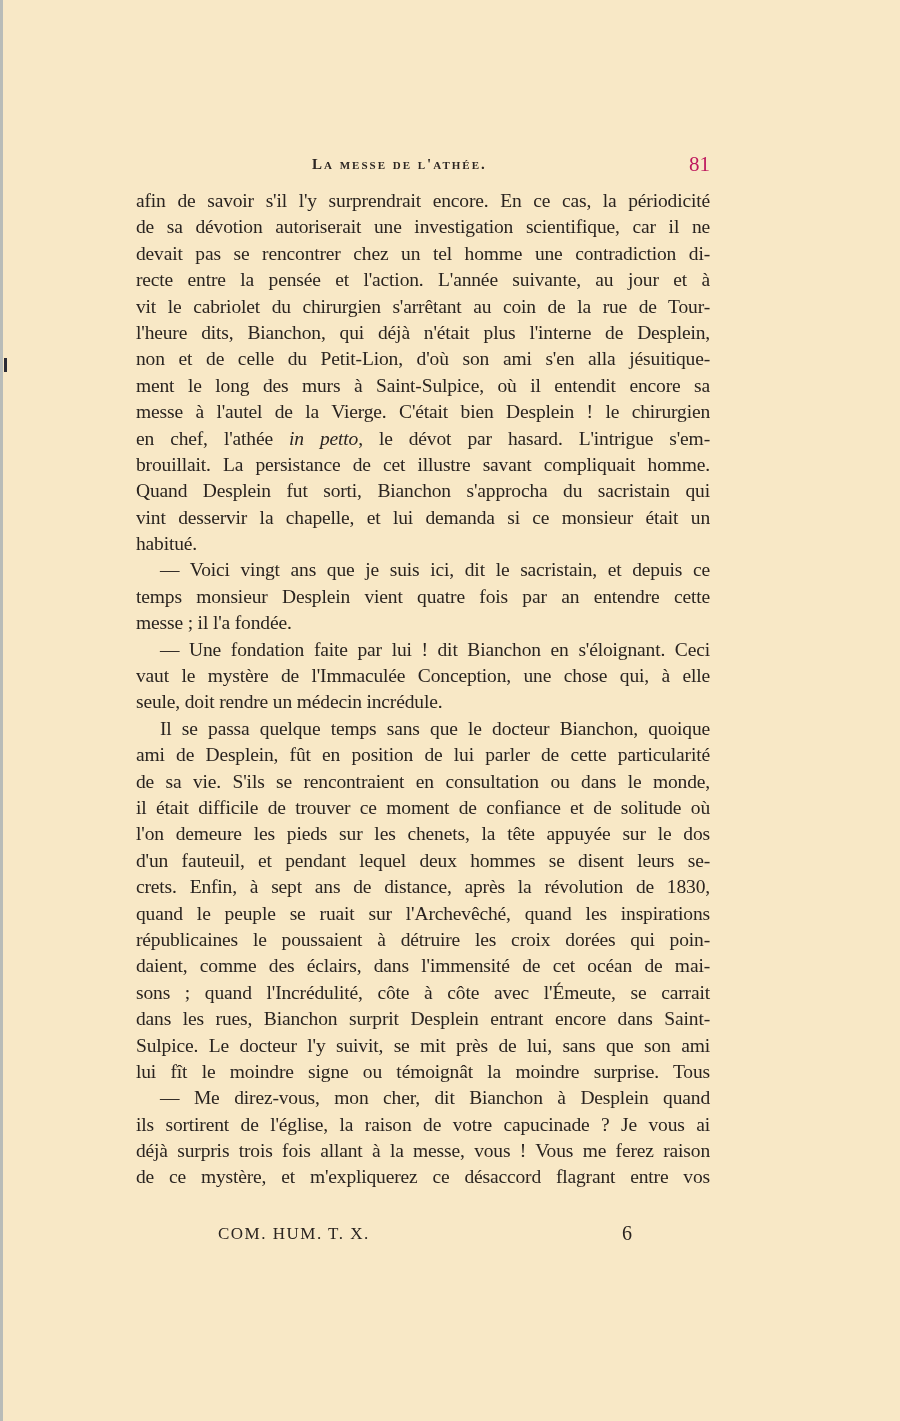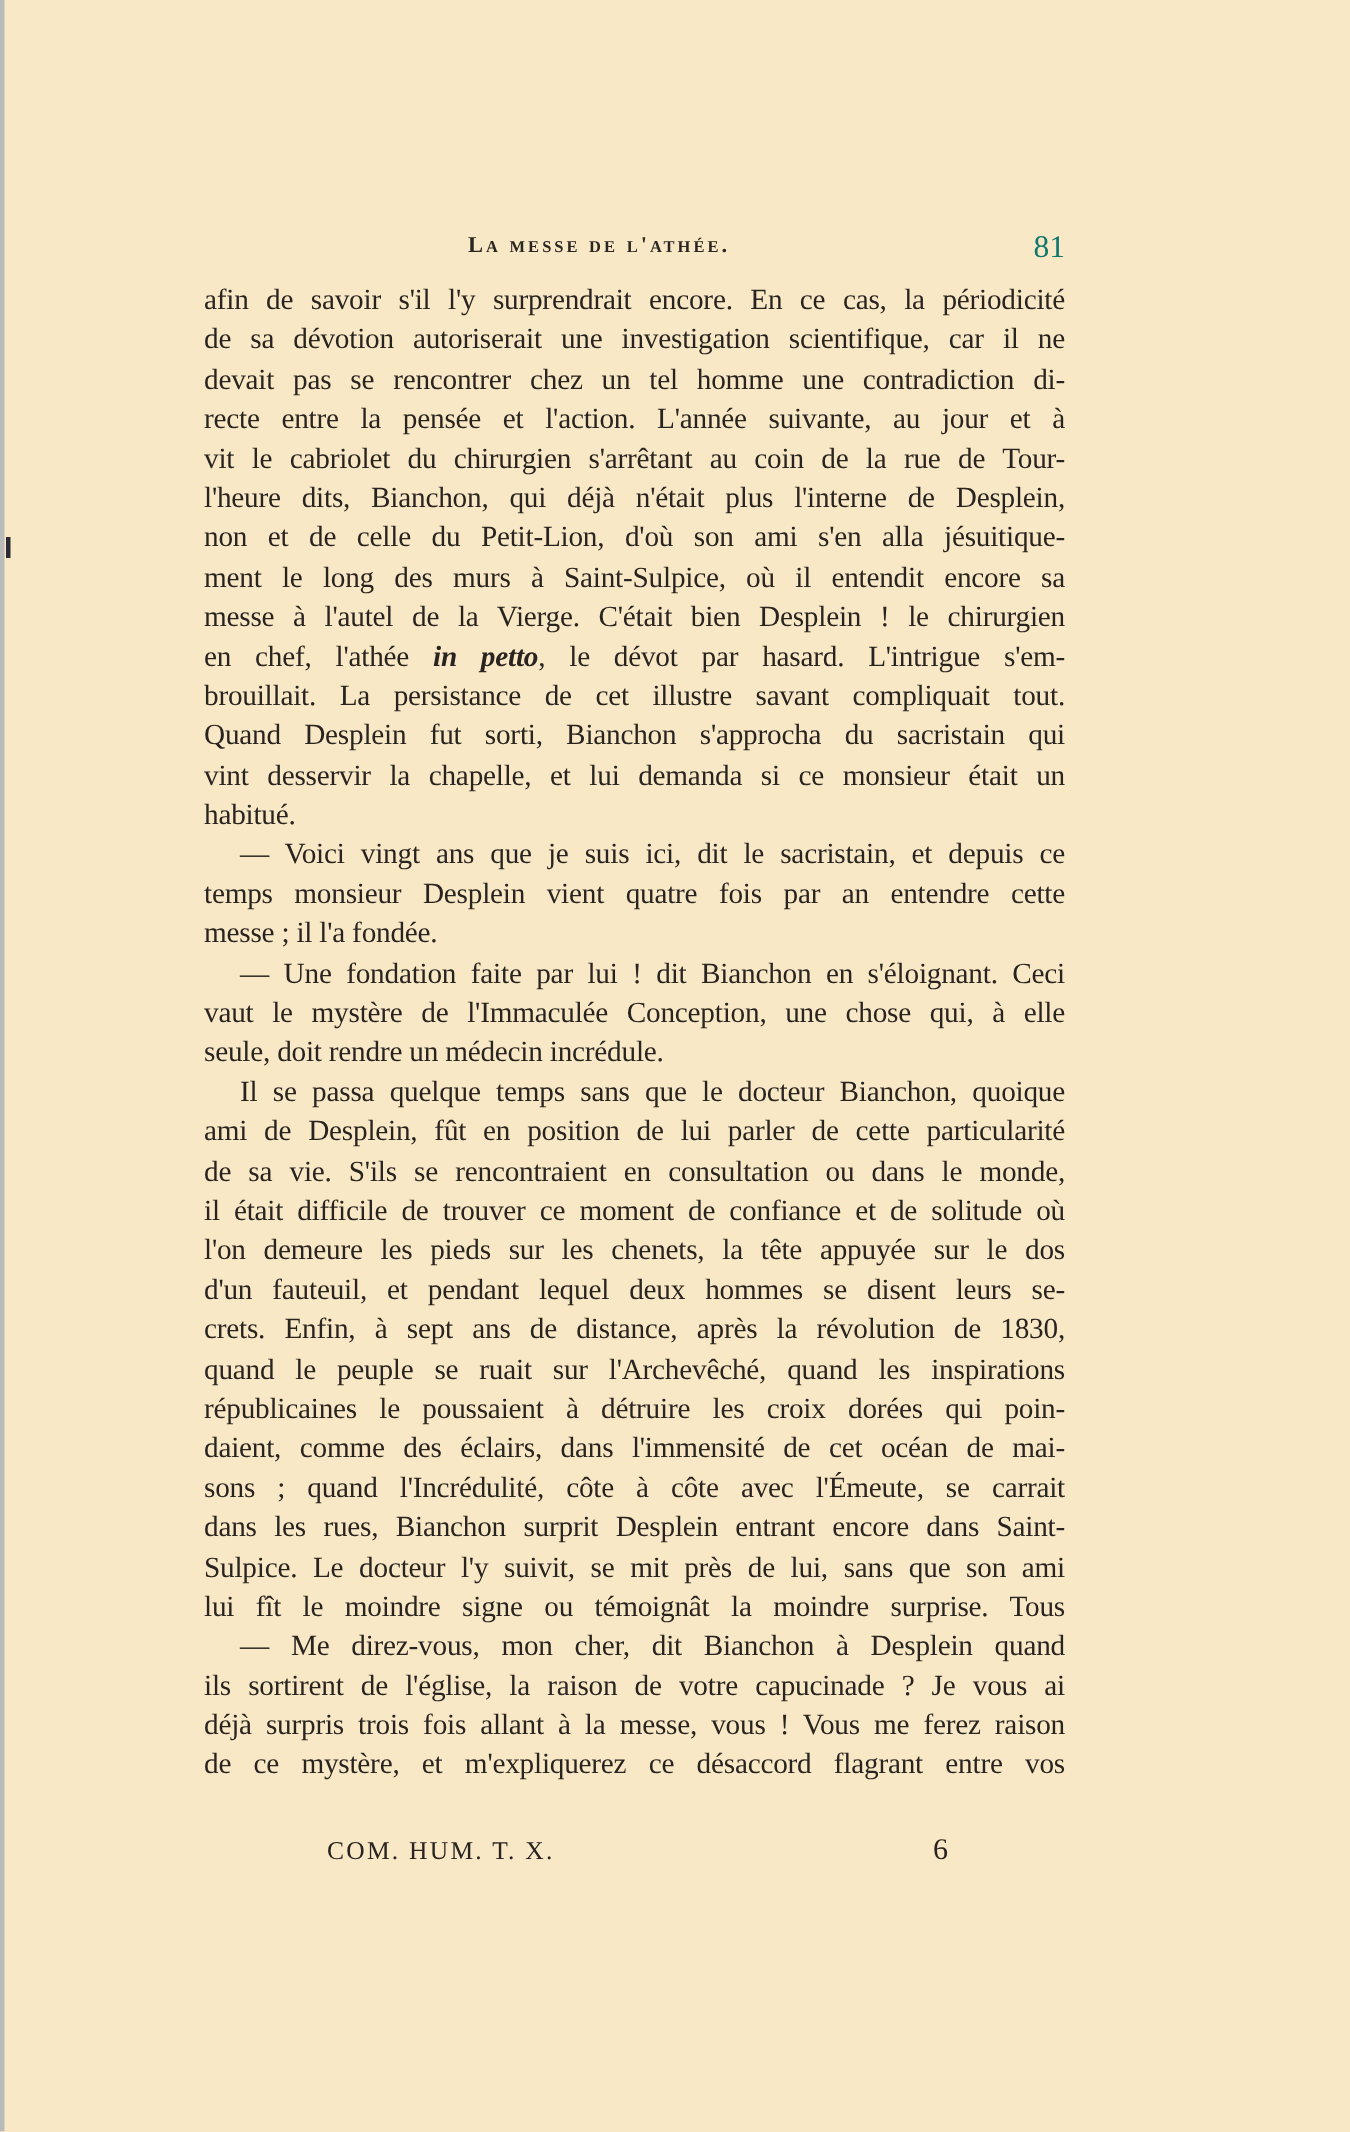--- a/index.html
+++ b/index.html
@@ -19,34 +19,34 @@
     }
     .page-header {
       position: absolute; left: 136px; top: 156px; width: 574px; height: 30px;
     }
     .running-title {
       position: absolute; left: 176px; top: 0;
       font-size: 15px; letter-spacing: 2px; font-weight: bold;
       font-variant: small-caps; color: #2c2622;
     }
     .page-number {
-      position: absolute; right: 0; top: -4px; font-size: 21px; color: #0f766e;
+      position: absolute; right: 0; top: -4px; font-size: 21px; color: #be185d;
     }
     .body-text {
       position: absolute; left: 136px; top: 188px; width: 574px;
       font-size: 19.5px; line-height: 26.4px; text-align: justify;
       letter-spacing: -0.15px;
     }
     .line {
       display: block; white-space: nowrap; text-align: justify;
       text-align-last: justify; height: 26.4px;
     }
     .line.last { text-align-last: left; }
     .line.indent { padding-left: 24px; }
-    .italic { font-style: italic; font-weight: bold; }
+    .italic { font-style: italic; }
     .footer {
       position: absolute; left: 136px; top: 1224px; width: 574px; height: 26px;
     }
     .signature {
       position: absolute; left: 82px; top: 0; font-size: 17px; letter-spacing: 1.5px; text-align: right;
     }
     .sheet-number {
       position: absolute; left: 486px; top: -2px; font-size: 20px;
     }
   </style>
@@ -65,21 +65,21 @@
   <span class="line">afin de savoir s'il l'y surprendrait encore. En ce cas, la périodicité</span>
   <span class="line">de sa dévotion autoriserait une investigation scientifique, car il ne</span>
   <span class="line">devait pas se rencontrer chez un tel homme une contradiction di-</span>
   <span class="line">recte entre la pensée et l'action. L'année suivante, au jour et à</span>
   <span class="line">vit le cabriolet du chirurgien s'arrêtant au coin de la rue de Tour-</span>
   <span class="line">l'heure dits, Bianchon, qui déjà n'était plus l'interne de Desplein,</span>
   <span class="line">non et de celle du Petit-Lion, d'où son ami s'en alla jésuitique-</span>
   <span class="line">ment le long des murs à Saint-Sulpice, où il entendit encore sa</span>
   <span class="line">messe à l'autel de la Vierge. C'était bien Desplein ! le chirurgien</span>
   <span class="line"><span>en chef, l'athée </span><span class="italic">in petto</span><span>, le dévot par hasard. L'intrigue s'em-</span></span>
-  <span class="line">brouillait. La persistance de cet illustre savant compliquait tout.</span>
+  <span class="line">brouillait. La persistance de cet illustre savant compliquait homme.</span>
   <span class="line">Quand Desplein fut sorti, Bianchon s'approcha du sacristain qui</span>
   <span class="line">vint desservir la chapelle, et lui demanda si ce monsieur était un</span>
   <span class="line last">habitué.</span>
   <span class="line indent">— Voici vingt ans que je suis ici, dit le sacristain, et depuis ce</span>
   <span class="line">temps monsieur Desplein vient quatre fois par an entendre cette</span>
   <span class="line last">messe ; il l'a fondée.</span>
   <span class="line indent">— Une fondation faite par lui ! dit Bianchon en s'éloignant. Ceci</span>
   <span class="line">vaut le mystère de l'Immaculée Conception, une chose qui, à elle</span>
   <span class="line last">seule, doit rendre un médecin incrédule.</span>
   <span class="line indent">Il se passa quelque temps sans que le docteur Bianchon, quoique</span>

